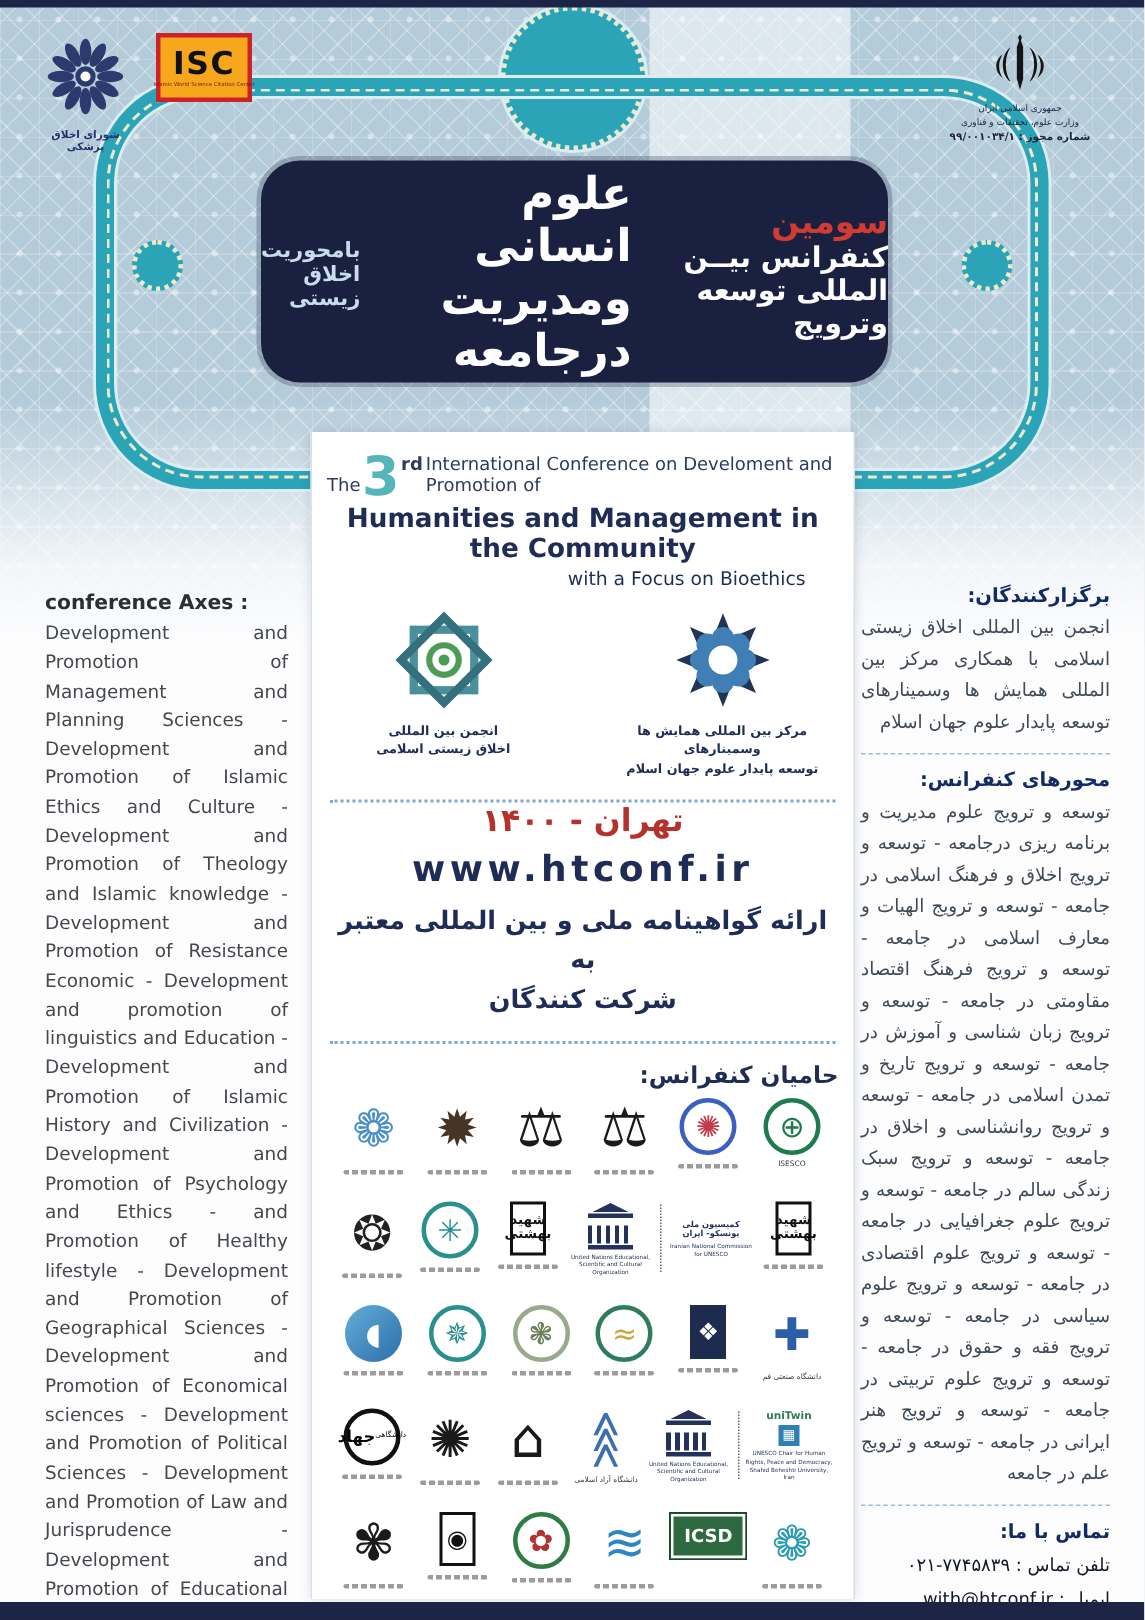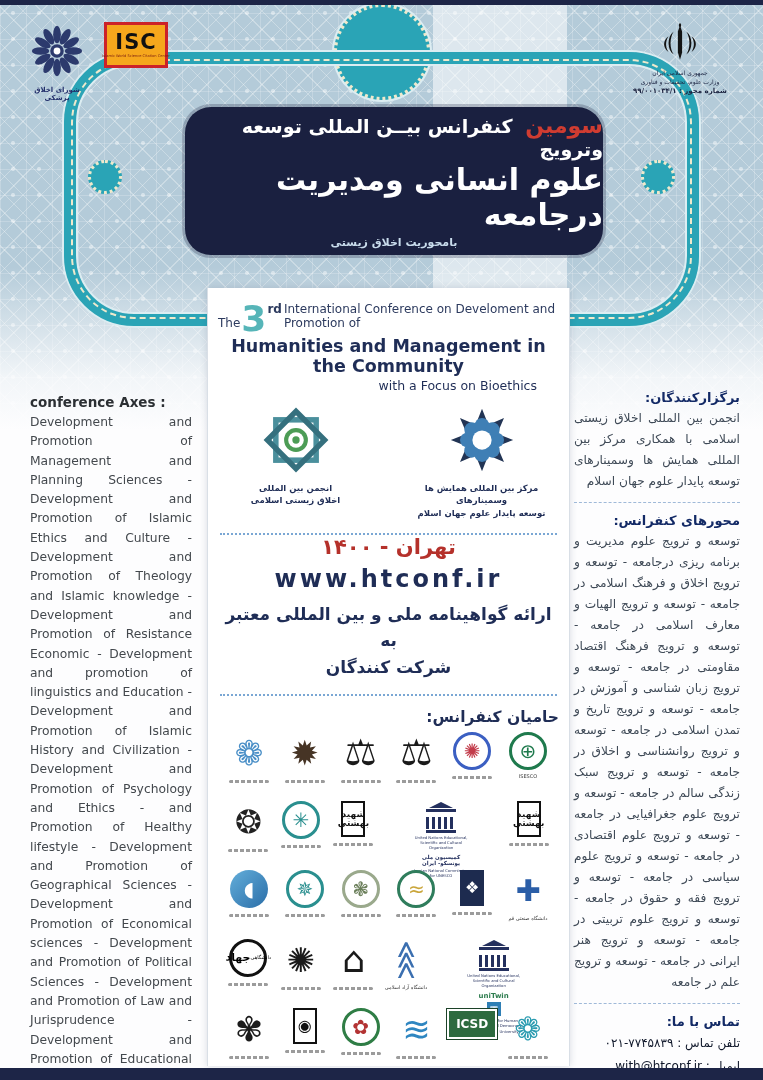--- a/index.html
+++ b/index.html
@@ -38,27 +38,27 @@
   .univ-seal { width:70px; text-align:center; }
   .univ-cap { font-size:7px; font-weight:bold; color:#23306b; margin-top:2px; }
   .isc-badge { width:64px; height:46px; background:#f6a71c; border:3px solid #cc2229; display:flex; flex-direction:column; align-items:center; justify-content:center; }
   .isc-txt { font-size:21px; font-weight:bold; color:#111; line-height:1; letter-spacing:1px; }
   .isc-cap { font-size:3.6px; color:#7a1d12; margin-top:1px; white-space:nowrap; }
   .tr-logo { position:absolute; right:28px; top:22px; z-index:5; width:110px; text-align:center; }
   .tr-lines { font-size:6px; color:#1b2340; line-height:1.5; direction:rtl; }
   .tr-lines .lic { font-size:7px; font-weight:bold; }
 
   
-  .banner { position:absolute; left:185px; top:107px; width:418px; height:148px; z-index:4;
+  .banner { position:absolute; left:174px; top:107px; width:418px; height:148px; z-index:4;
     background:#1a2040; border-radius:26px; box-shadow:0 0 0 3px rgba(26,32,64,.25);
-    display:flex; flex-direction:column; align-items:center; justify-content:center; direction:rtl; color:#fff; }
+    display:flex; align-items:center; justify-content:center; direction:rtl; color:#fff; }
   .bn1 { font-size:19px; font-weight:bold; }
   .bn1 .hl { color:#d03c31; margin-left:6px; font-size:22px; }
   .bn2 { font-size:30px; font-weight:bold; margin-top:2px; }
-  .bn3 { font-size:11px; color:#c9dcec; margin-top:4px; font-weight:bold; }
+  .bn3 { font-size:14px; color:#c9dcec; margin-top:4px; font-weight:bold; }
 
   
   .card { position:absolute; left:207px; top:288px; width:363px; height:778px; background:#fff; z-index:5;
     border-left:1px solid #d9dfe6; border-right:1px solid #d9dfe6; box-shadow:0 0 7px rgba(40,60,90,.18);
     padding:14px 10px 0 10px; }
   .t-line1 { display:flex; justify-content:center; align-items:flex-end; color:#2c3a5e; }
   .t-the { font-size:12px; margin-bottom:4px; }
   .t-num { font-size:36px; font-weight:bold; color:#56b5b8; line-height:.8; margin:0 1px; }
   .t-ord { font-size:12px; font-weight:bold; align-self:flex-start; }
   .t-rest { font-size:12px; margin-bottom:4px; margin-left:2px; }
@@ -84,21 +84,21 @@
   .disc  { width:38px; height:38px; border-radius:50%; display:flex; align-items:center; justify-content:center; font-size:20px; }
   .sq { width:24px; height:36px; border:2px solid; display:flex; align-items:center; justify-content:center; font-size:9px; font-weight:bold; text-align:center; direction:rtl; }
   .tc { flex-direction:row; } .tc b{ font-size:11px; direction:rtl; } .tc i{ font-size:5px; font-style:normal; direction:rtl; }
   .icsd { width:52px; height:32px; background:#2d6a3f; color:#fff; font-weight:bold; font-size:12px;
     display:flex; align-items:center; justify-content:center; border:1px solid #1c4228; box-shadow:inset 0 0 0 2px #fff; }
   .sp-cap { font-size:5px; color:#3a3a3a; text-align:center; margin-top:3px; line-height:1.25; direction:rtl; }
   .sp-cap.en { direction:ltr; }
   .squig { width:40px; height:3px; margin-top:6px; border-radius:2px;
     background:repeating-linear-gradient(90deg,#8a8a8a 0 4px, transparent 4px 6px); opacity:.85; }
   .wide { width:126px; }
-  .un-pair { display:flex; align-items:center;flex-direction:column; }
+  .un-pair { display:flex; align-items:center; }
   .un-col { display:flex; flex-direction:column; align-items:center; width:58px; }
   .un-div { border-left:1px dotted #666; align-self:stretch; margin:2px 4px; }
   .un-cap { font-size:3.8px; color:#24305e; text-align:center; line-height:1.35; margin-top:2px; }
   .un-fa { font-size:5.5px; color:#24305e; font-weight:bold; direction:rtl; text-align:center; }
   .unitwin { font-size:7px; color:#2e7d4f; font-weight:bold; }
   .blue-sq { width:14px; height:14px; background:#2f7fb5; color:#fff; font-size:9px; display:flex; align-items:center; justify-content:center; margin-top:2px; }
   .unesco-b { width:30px; height:24px; border-top:3px solid #24305e; border-bottom:3px solid #24305e; position:relative;
     background:repeating-linear-gradient(90deg,#24305e 0 3px, transparent 3px 6px);
     background-size:100% 12px; background-position:center 5px; background-repeat:no-repeat; margin-top:8px; }
   .unesco-b::before { content:""; position:absolute; top:-10px; left:3px;

